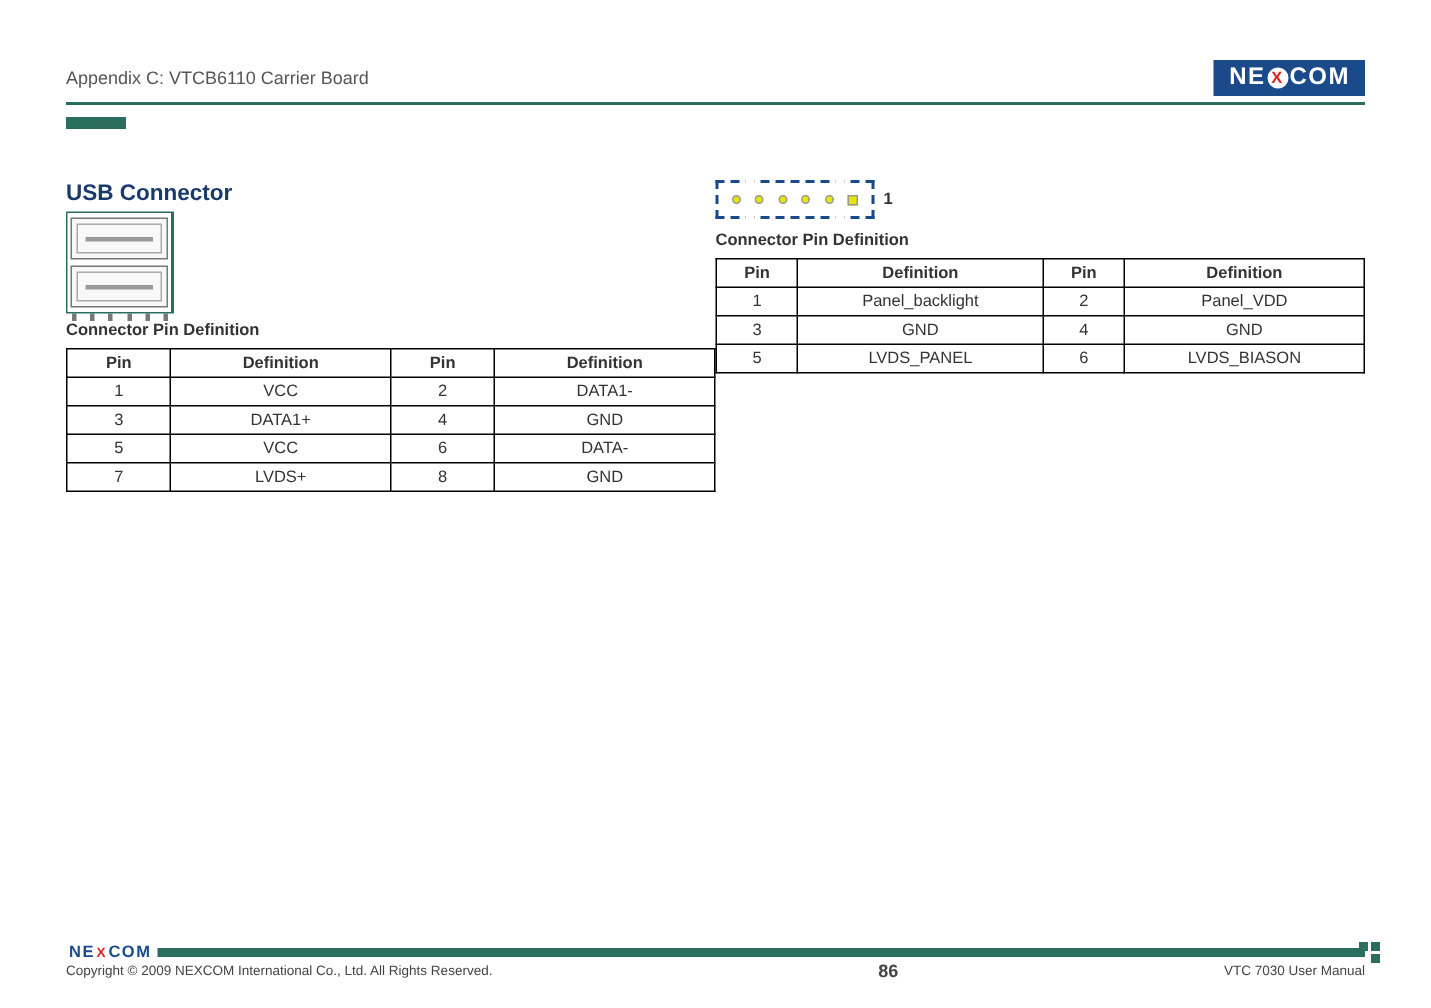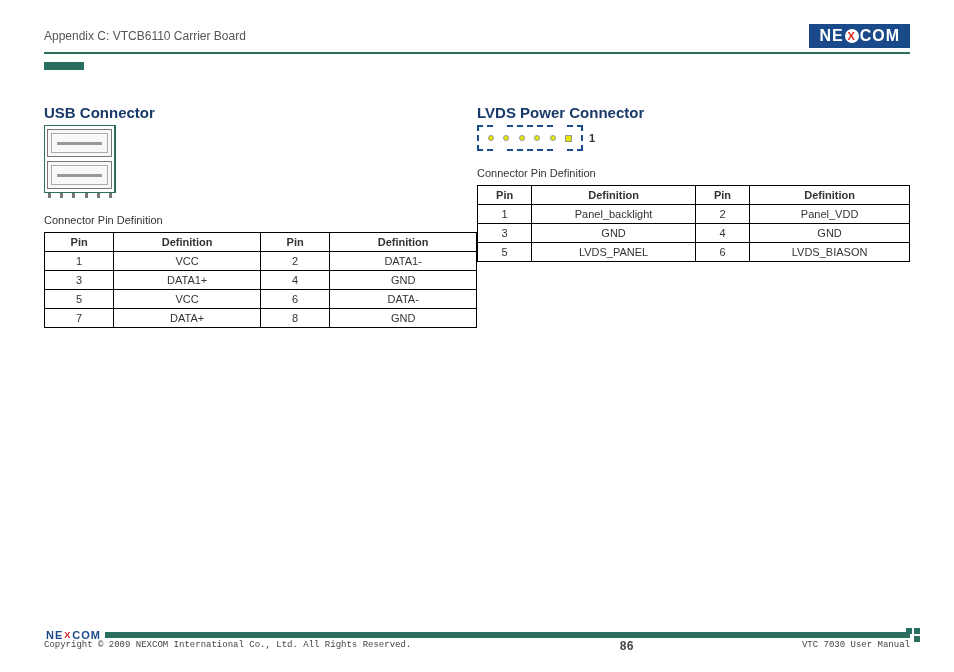--- a/index.html
+++ b/index.html
@@ -12,20 +12,21 @@
     position: relative;
     padding: 24px 44px 0 44px;
   }
   .header {
     display: flex;
     justify-content: space-between;
     align-items: center;
     border-bottom: 2px solid #2a6e5f;
     padding-bottom: 4px;
     margin-bottom: 8px;
+    margin-top: 16px;
   }
   .header-title {
     font-size: 12px;
     color: #555;
   }
   .logo {
     display: flex;
     align-items: center;
     background: #1a4a8a;
     color: #fff;
@@ -35,21 +36,21 @@
     padding: 3px 10px;
   }
   .logo .ex { color: #d22; background:#fff; border-radius:50%; width:14px; height:14px; display:inline-flex; align-items:center; justify-content:center; font-size:11px; margin:0 1px;}
   .green-tick {
     width: 40px; height: 8px; background:#2a6e5f; margin-bottom: 34px;
   }
   .columns { display:flex; }
   .col { flex:1; }
   .section-title { font-size:15px; font-weight:bold; color:#1a3a6a; margin-bottom:4px; }
   .subtitle { font-size:14px; color:#444; margin-bottom:14px; }
-  .pin-def-title { font-size:11px; font-weight:normal; margin-top:16px; margin-bottom:6px; }
+  .pin-def-title { font-size:11px; font-weight:bold; margin-bottom:6px; }
   table.pindef {
     border-collapse: collapse;
     width: 100%;
     font-size: 11px;
   }
   table.pindef th, table.pindef td {
     border: 1px solid #000;
     padding: 3px 6px;
     text-align: center;
   }
@@ -96,21 +97,21 @@
   .sq { width:7px; height:7px; background:#e6e600; border:1px solid #999; }
   .pin1-label { font-size:11px; font-weight:bold; }
 
   
   .footer {
     position:absolute; left:44px; right:44px; bottom:18px;
   }
   .footer-bar { height:6px; background:#2a6e5f; margin-bottom:2px; display:flex; align-items:center; }
   .footer-logo { background:#fff; color:#1a4a8a; font-weight:bold; font-size:11px; letter-spacing:1px; padding:0 4px; margin-left:-2px; display:flex; align-items:center;}
   .footer-logo .ex { color:#d22; font-size:9px; margin:0 1px;}
-  .footer-row { display:flex; justify-content:space-between; font-size:9px; color:#444; margin-top:2px;font-family:Liberation Mono, monospace;}
+  .footer-row { display:flex; justify-content:space-between; align-items:center; font-size:9px; color:#444; margin-top:2px;}
   .page-num { font-size:12px; font-weight:bold;margin-left:40px; }
   .footer-squares { position:absolute; right:-10px; top:-4px; width:14px; height:14px; }
   .footer-squares span { position:absolute; width:6px; height:6px; background:#2a6e5f; }
   .footer-squares span:nth-child(1){ top:0; left:0;}
   .footer-squares span:nth-child(2){ top:0; right:0;}
   .footer-squares span:nth-child(3){ bottom:0; right:0;}
 </style>
 </head>
 <body>
 
@@ -172,30 +173,29 @@
           <td>GND</td>
         </tr>
         <tr>
           <td>5</td>
           <td>VCC</td>
           <td>6</td>
           <td>DATA-</td>
         </tr>
         <tr>
           <td>7</td>
-          <td>DATA+</td>
+          <td>LVDS+</td>
           <td>8</td>
           <td>GND</td>
         </tr>
       </tbody>
     </table>
   </div>
 
   <div class="col">
-    <div class="section-title">LVDS Power Connector</div>
 
     <div class="lvds-graphic">
       <div class="lvds-box">
         <span class="dot"></span>
         <span class="dot"></span>
         <span class="dot"></span>
         <span class="dot"></span>
         <span class="dot"></span>
         <span class="sq"></span>
       </div>

